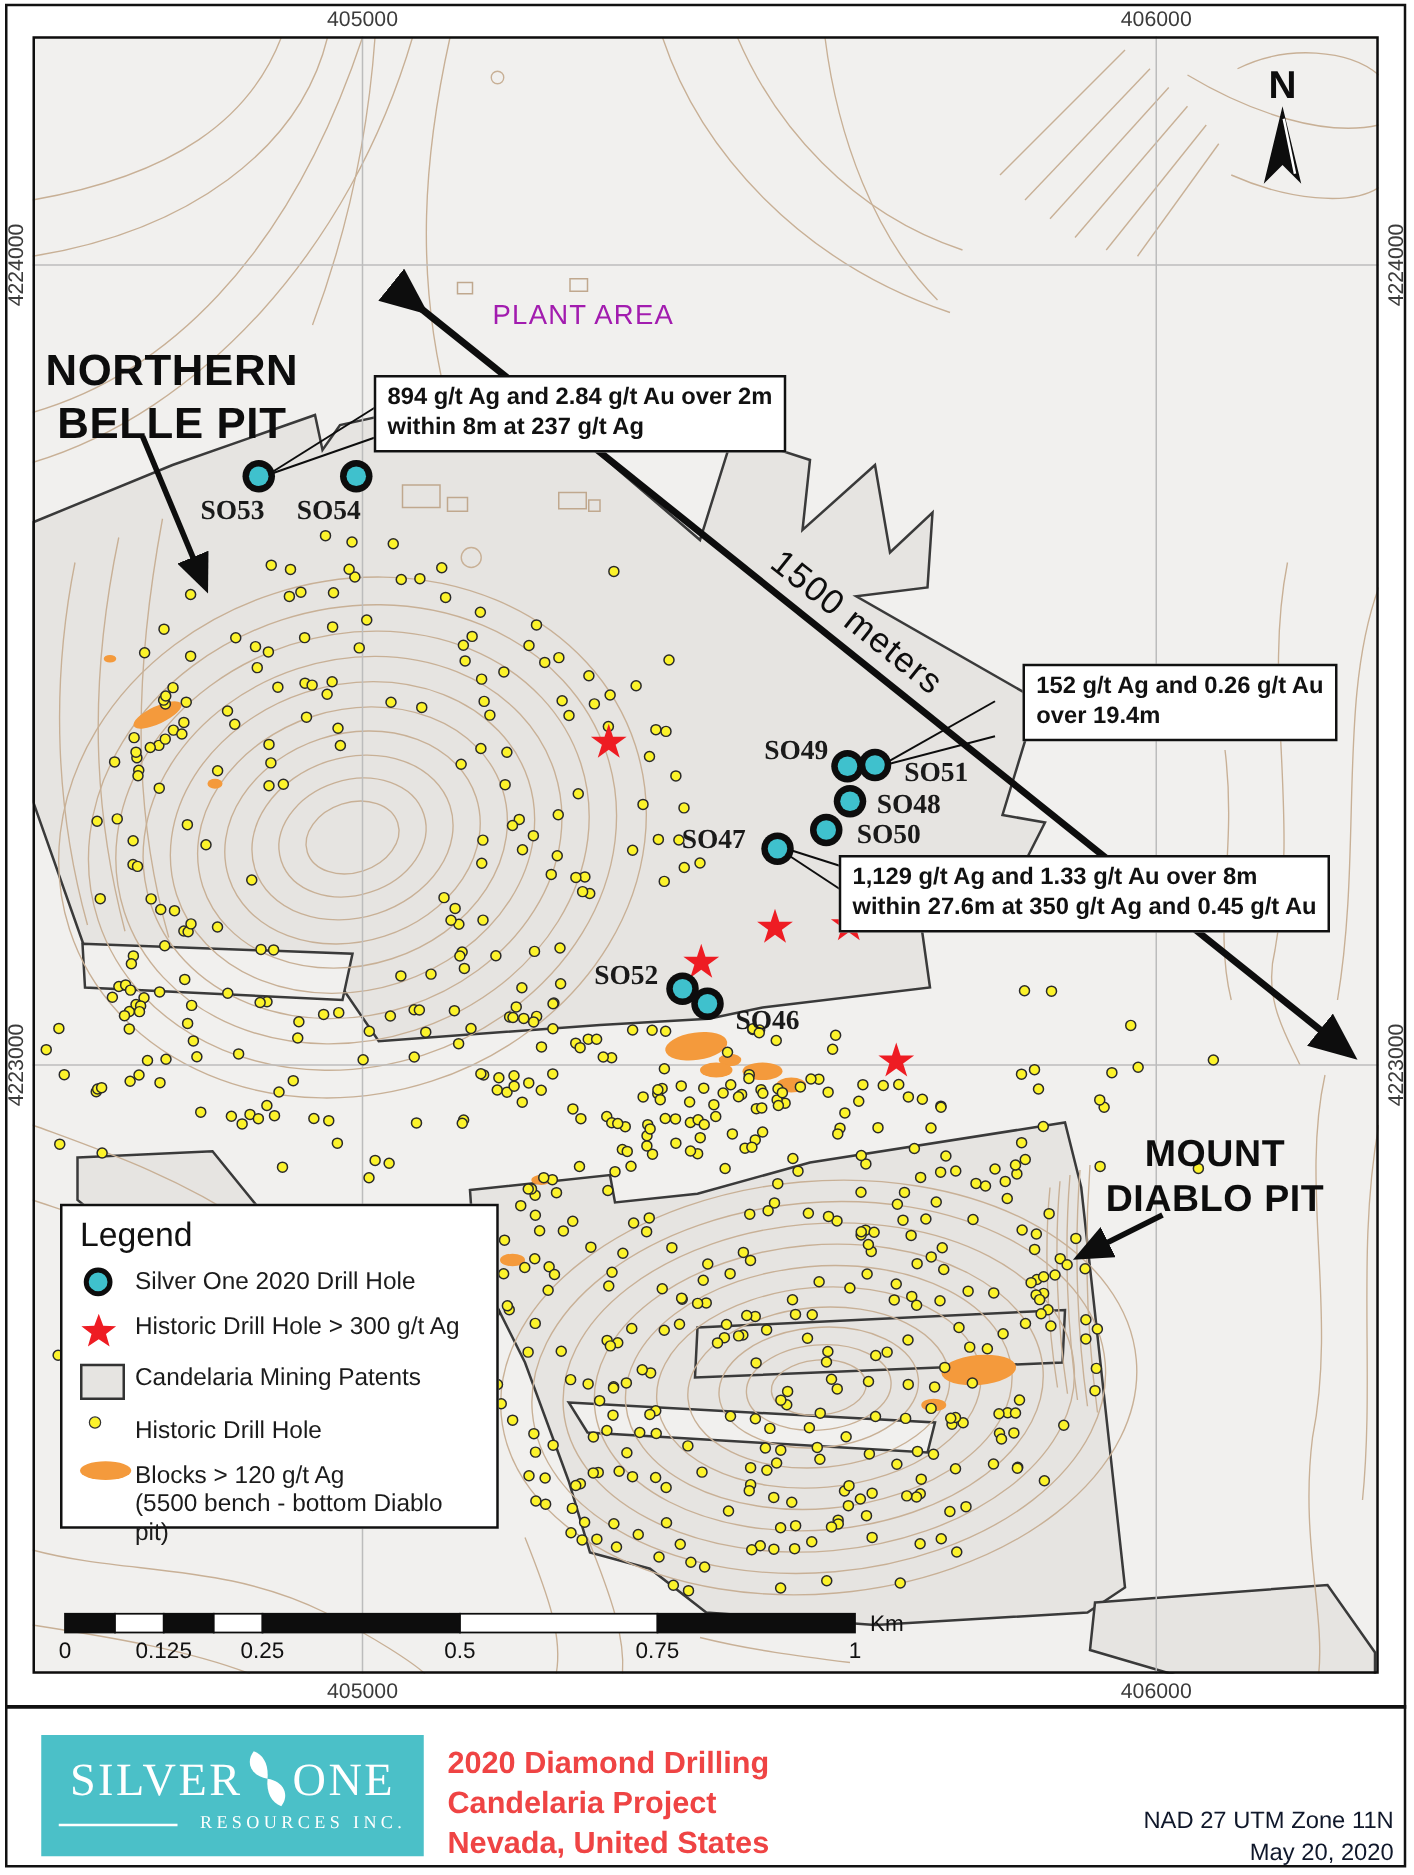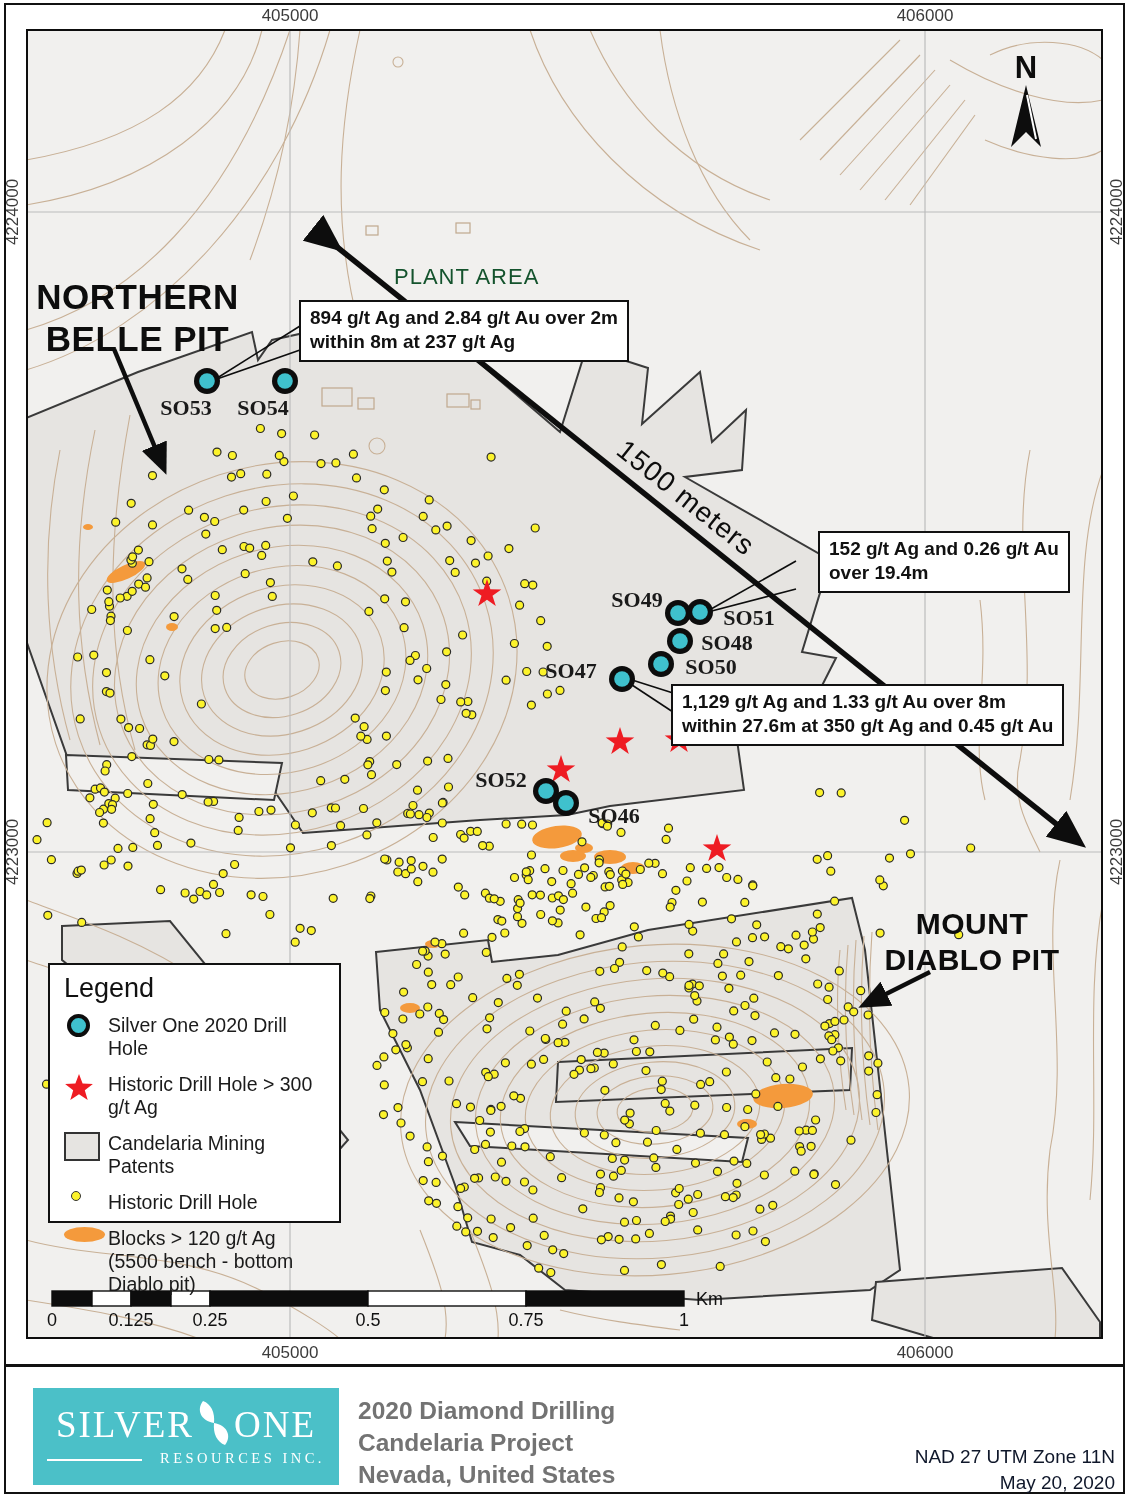--- a/index.html
+++ b/index.html
@@ -7,46 +7,46 @@
         font-family:"Liberation Sans",sans-serif;color:#111;}
   .abs{position:absolute;}
   #page-border{left:4px;top:3px;width:1121px;height:1491px;border:2px solid #111;box-sizing:border-box;}
   #map-frame{left:26px;top:29px;width:1077px;height:1310px;border:2.5px solid #0d0d0d;box-sizing:border-box;pointer-events:none;}
   #map-svg{left:0;top:0;}
   .coord-label{font-size:17px;color:#3b3b3b;white-space:nowrap;transform:translate(-50%,-50%);}
   .coord-label.vert{transform:translate(-50%,-50%) rotate(-90deg);}
   .pit-label{font-weight:bold;text-align:center;color:#0d0d0d;line-height:1.2;letter-spacing:.5px;}
   #northern-belle-label{left:25px;top:276px;width:225px;font-size:35px;}
   #mount-diablo-label{left:848px;top:906px;width:248px;font-size:30px;}
-  #plant-area-label{left:394px;top:239px;font-size:22px;color:#14532d;letter-spacing:1px;margin-top:25px;}
+  #plant-area-label{left:394px;top:239px;font-size:22px;color:#a21caf;letter-spacing:1px;}
   .anno-box{background:#fff;border:2.2px solid #111;padding:4px 9px 5px 9px;font-size:19px;font-weight:bold;
             line-height:1.28;white-space:nowrap;box-shadow:none;}
   #anno-so53{left:299px;top:300px;}
   #anno-so51{left:794px;top:531px;margin-left:24px;}
   #anno-so47{left:671px;top:684px;}
   #north-box{left:1000px;top:52px;width:52px;text-align:center;}
   #north-box .n{font-size:31px;font-weight:bold;color:#0d0d0d;line-height:1;}
-  #legend-box{left:48px;top:963px;width:293px;height:260px;background:#fff;border:2.5px solid #111;
+  #legend-box{left:48px;top:963px;width:351px;height:260px;background:#fff;border:2.5px solid #111;
               box-sizing:border-box;padding:8px 12px 6px 14px;}
   #legend-title{font-size:27px;color:#111;margin-bottom:10px;}
   .legend-row{display:flex;align-items:flex-start;margin-bottom:13px;}
   .legend-icon{width:44px;flex:0 0 44px;display:flex;justify-content:flex-start;align-items:center;}
   .legend-text{font-size:19.5px;color:#1b1b1b;line-height:1.18;}
   .sym-drill{width:15px;height:15px;border-radius:50%;background:#3fc1cd;border:4.5px solid #0d0d0d;margin-left:3px;}
   .sym-dot{width:8px;height:8px;border-radius:50%;background:#fcf32b;border:1.8px solid #333;margin-left:7px;}
   .sym-patent{width:36px;height:29px;background:#e6e4e1;border:2.2px solid #333;box-sizing:border-box;}
   .sym-block{width:41px;height:15px;border-radius:50%;background:#f49a3c;}
   #footer-sep{left:4px;top:1364px;width:1121px;height:2.5px;background:#111;}
   #logo-box{left:33px;top:1388px;width:306px;height:97px;background:#4bc0c8;color:#fff;
             font-family:"Liberation Serif",serif;}
   #logo-line1{position:absolute;left:0;top:12px;width:100%;display:flex;justify-content:center;align-items:center;
               font-size:37px;letter-spacing:2px;}
   #logo-line2{position:absolute;right:14px;top:62px;font-size:14.5px;letter-spacing:3.5px;}
   #logo-rule{position:absolute;left:14px;top:71px;width:95px;height:1.8px;background:#fff;}
-  #map-title{left:358px;top:1395px;font-size:24.5px;font-weight:bold;line-height:1.3;color:#737373;}
+  #map-title{left:358px;top:1395px;font-size:24.5px;font-weight:bold;line-height:1.3;color:#ef4444;}
   #datum-box{right:16px;top:1444px;text-align:right;font-size:19px;color:#0f172a;line-height:1.35;}
   svg text{font-family:"Liberation Sans",sans-serif;}
   svg text.drill-label{font-family:"Liberation Serif",serif;font-weight:bold;font-size:22px;fill:#1a1a1a;}
 </style>
 </head>
 <body>
 
 <div id="page">
 
   <svg id="map-svg" class="abs" width="1131" height="1500" viewBox="0 0 1131 1500">

